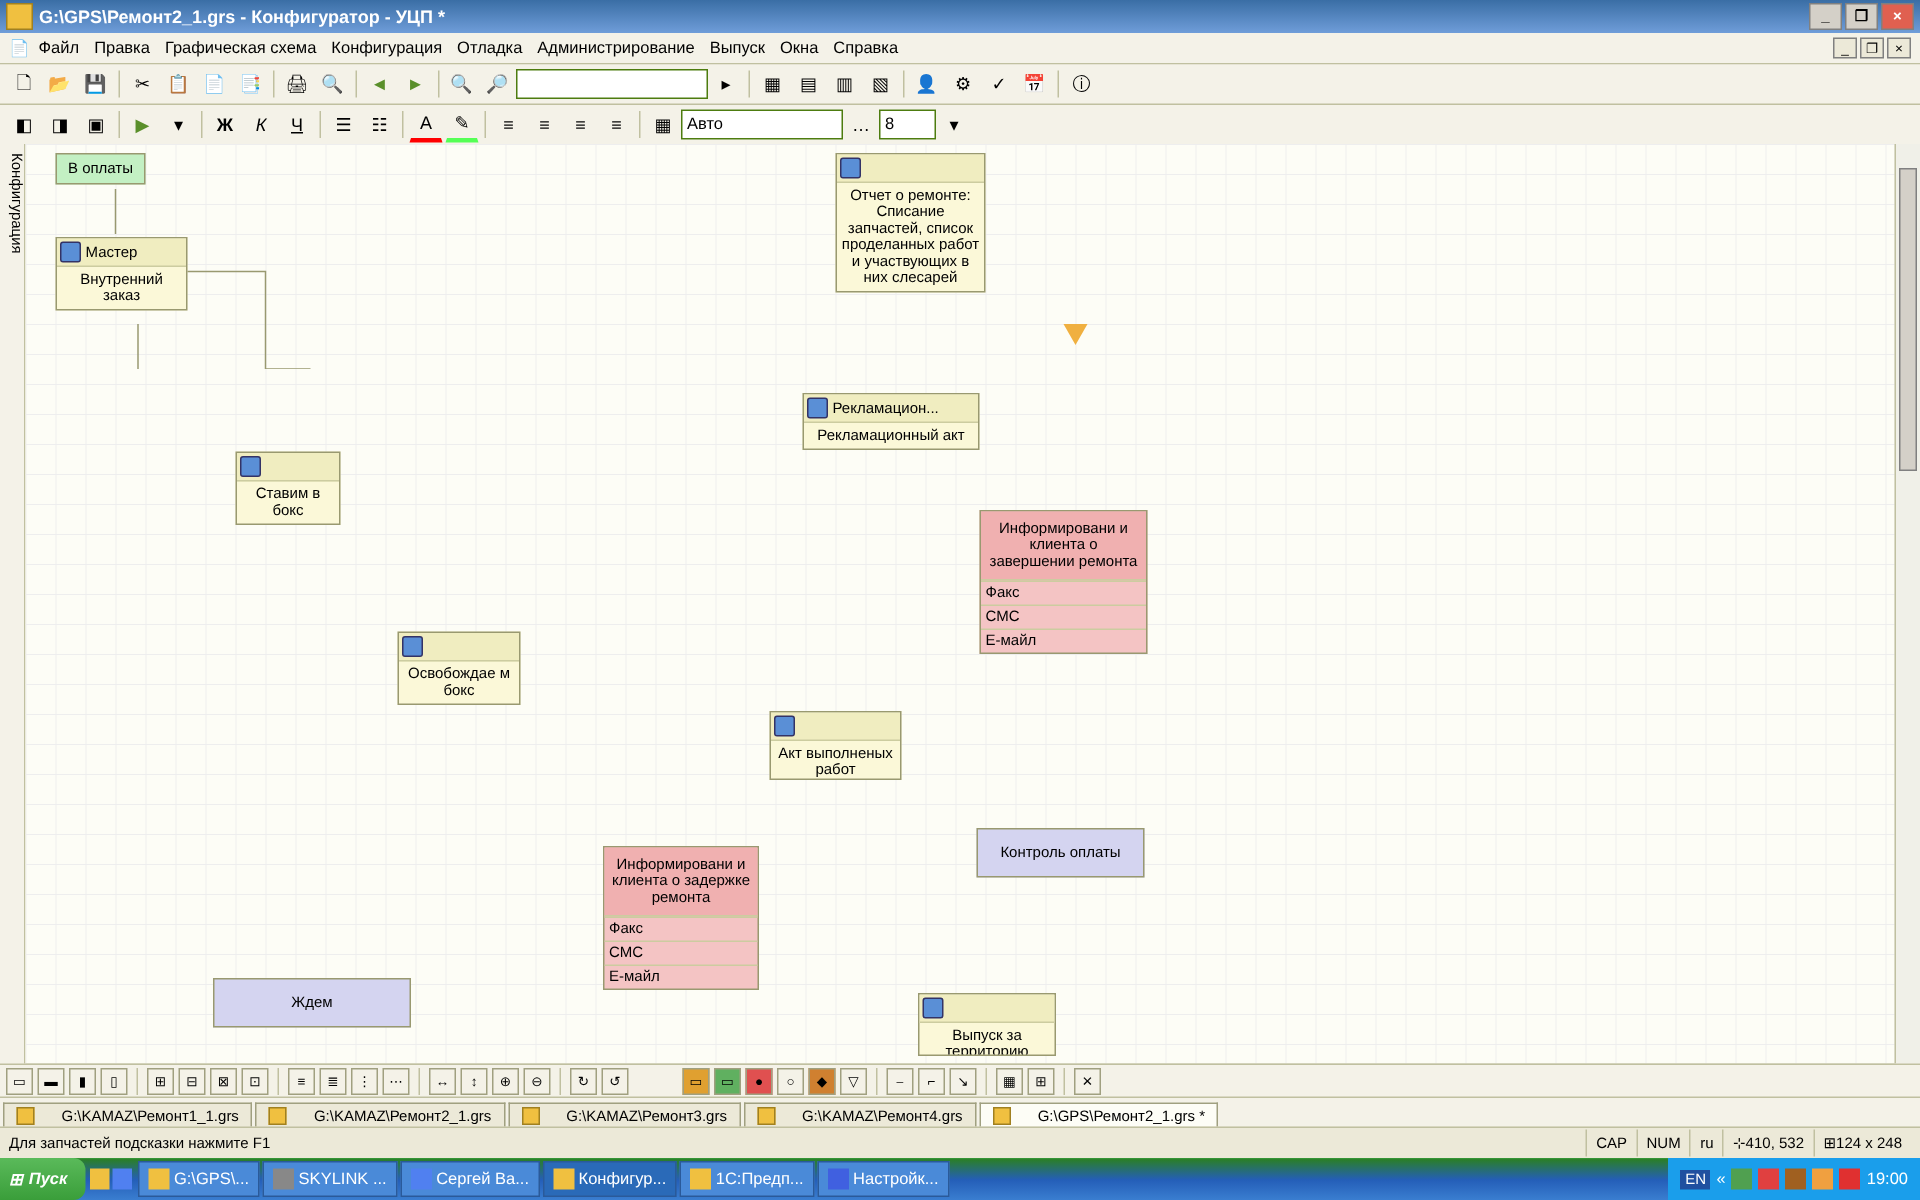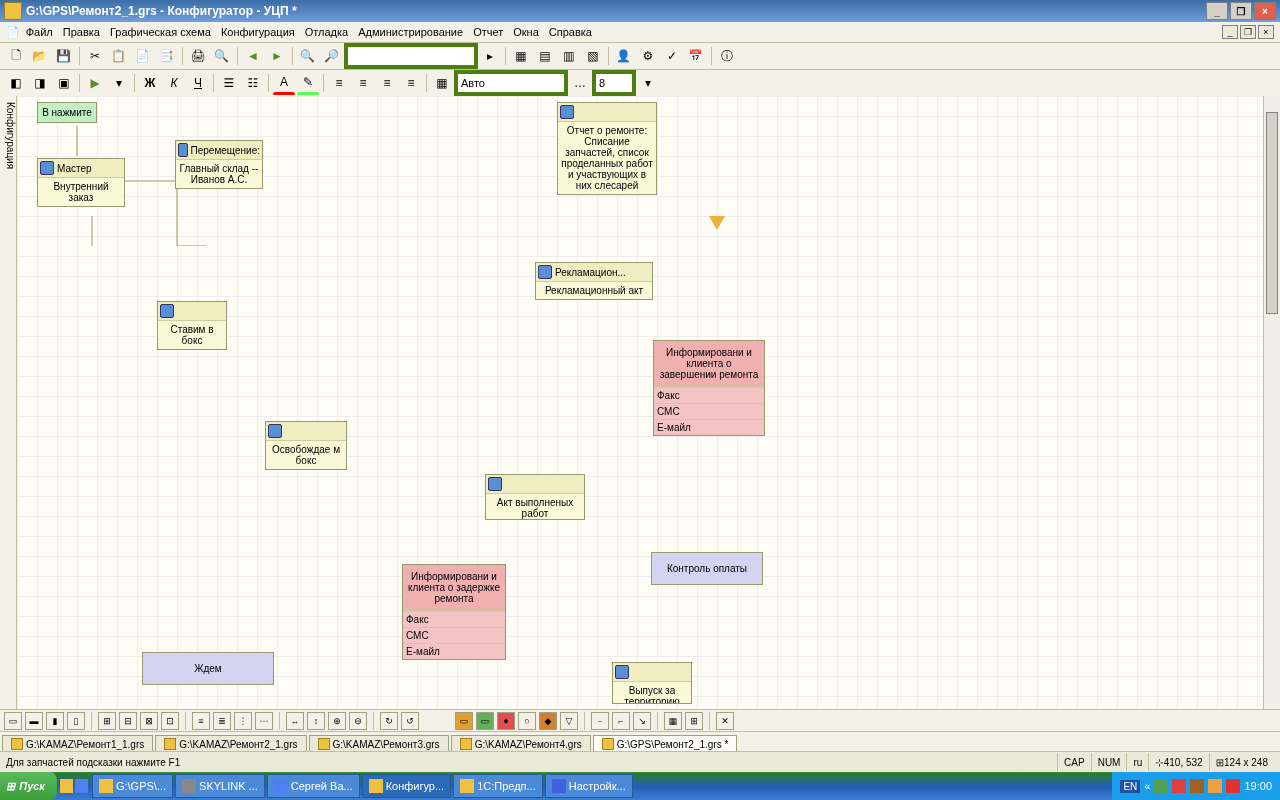--- a/index.html
+++ b/index.html
@@ -7,21 +7,21 @@
   .titlebar .spacer{flex:1}
   .wbtn{width:20px;height:16px;background:#d4d0c8;border:1px solid #808080;margin-left:2px;display:flex;align-items:center;justify-content:center;color:#000;font-size:10px;font-weight:bold}
   .wbtn.close{background:#e06050;color:#fff}
   .menubar{height:20px;background:#f4f2e8;display:flex;align-items:center;padding:0 6px;border-bottom:1px solid #c0c0a0}
   .menubar .mi{margin-right:10px;cursor:default}
   .menubar .spacer{flex:1}
   .inner-wbtn{width:14px;height:12px;border:1px solid #808080;margin-left:2px;font-size:9px;text-align:center;line-height:12px;background:#ece9d8}
   .toolbar{height:26px;background:#f4f2e8;display:flex;align-items:center;padding:0 4px;border-bottom:1px solid #c0c0a0}
   .tb-btn{width:20px;height:20px;margin:0 1px;display:flex;align-items:center;justify-content:center;border:1px solid transparent;font-size:12px}
   .tb-sep{width:1px;height:18px;background:#c0c0a0;margin:0 3px}
-  .tb-input{height:18px;border:4px solid #4d7c0f;background:#fff;padding:0 3px;font-size:11px}
+  .tb-input{height:18px;border:1px solid #4d7c0f;background:#fff;padding:0 3px;font-size:11px}
   .tb-input.addr{width:120px}
   .tb-input.font{width:100px}
   .tb-input.size{width:30px}
   .workspace{position:absolute;top:96px;left:0;right:0;bottom:74px;display:flex}
   .sidebar{width:16px;background:#f4f2e8;border-right:1px solid #c0c0a0;writing-mode:vertical-rl;text-orientation:mixed;padding-top:6px;font-size:10px}
   .canvas-wrap{flex:1;position:relative;background:#fdfdf6}
   .canvas{position:absolute;inset:0;overflow:hidden}
   .grid{position:absolute;inset:0;background-image:linear-gradient(#eee 1px,transparent 1px),linear-gradient(90deg,#eee 1px,transparent 1px);background-size:20px 20px}
   .node{position:absolute;border:1px solid #999970;background:#fbf8d8;font-size:10px;text-align:center;box-sizing:border-box}
   .node .hdr{background:#f0edc0;border-bottom:1px solid #cccca0;padding:2px 2px;display:flex;align-items:center;justify-content:flex-start;gap:3px}
@@ -31,21 +31,21 @@
   .node.pink{background:#f4c4c4}
   .node.pink .hdr{background:#f0b0b0}
   .node.blue{background:#d4d4f0}
   .row{border-top:1px solid #cccca0;padding:2px 3px;text-align:left}
   svg.edges{position:absolute;inset:0;pointer-events:none}
   svg.edges path{stroke:#999970;stroke-width:1;fill:none}
   .tri{position:absolute;width:0;height:0;border-left:8px solid transparent;border-right:8px solid transparent;border-top:14px solid #f0b040}
   .bottom-toolbar{height:22px;background:#f4f2e8;border-top:1px solid #c0c0a0;display:flex;align-items:center;padding:0 4px;gap:3px}
   .bt-ico{width:16px;height:16px;border:1px solid #a0a080;font-size:9px;text-align:center;line-height:16px}
   .tabs{height:20px;background:#f4f2e8;display:flex;align-items:flex-end;padding:0 2px;border-top:1px solid #c0c0a0}
-  .tab{padding:2px 8px;border:1px solid #a0a080;border-bottom:none;background:#ece9d8;margin-right:2px;font-size:10px;display:flex;align-items:center;gap:3px}
+  .tab{padding:2px 8px;border:1px solid #a0a080;border-bottom:none;background:#ece9d8;margin-right:2px;font-size:10px;display:flex;align-items:center;gap:18px}
   .tab.active{background:#fdfdf6}
   .tab-ico{width:10px;height:10px;background:#f0c040;border:1px solid #a08020}
   .statusbar{height:20px;background:#ece9d8;border-top:1px solid #c0c0a0;display:flex;align-items:center;padding:0 6px;font-size:10px}
   .statusbar .spacer{flex:1}
   .status-cell{border-left:1px solid #c0c0a0;padding:0 6px;height:18px;display:flex;align-items:center}
   .taskbar{position:absolute;bottom:0;left:0;right:0;height:28px;background:linear-gradient(#3a9e3a,#2a7e2a 4%,#245eb8,#3a7ed0);display:flex;align-items:center;color:#fff}
   .start{height:28px;background:linear-gradient(#5aba5a,#3a9e3a);padding:0 12px 0 6px;display:flex;align-items:center;font-weight:bold;font-style:italic;border-radius:0 8px 8px 0}
   .task-btn{height:22px;background:#4a8ad8;border:1px solid #2a5a9a;margin:0 1px;padding:0 6px;display:flex;align-items:center;font-size:11px;max-width:130px;overflow:hidden;white-space:nowrap;text-overflow:ellipsis;gap:3px}
   .task-btn.active{background:#2a6ab8}
   .task-ico{width:14px;height:14px;background:#f0c040;flex-shrink:0}
@@ -69,21 +69,21 @@
 </div>
 
 <div class="menubar">
   <span class="mi" style="margin-right:6px">📄</span>
   <span class="mi">Файл</span>
   <span class="mi">Правка</span>
   <span class="mi">Графическая схема</span>
   <span class="mi">Конфигурация</span>
   <span class="mi">Отладка</span>
   <span class="mi">Администрирование</span>
-  <span class="mi">Отчет</span>
+  <span class="mi">Выпуск</span>
   <span class="mi">Окна</span>
   <span class="mi">Справка</span>
   <div class="spacer"></div>
   <div class="inner-wbtn">_</div>
   <div class="inner-wbtn">❐</div>
   <div class="inner-wbtn">×</div>
 </div>
 
 <div class="toolbar">
   <div class="tb-btn">🗋</div>
@@ -184,38 +184,31 @@
         <path d="M690 380 L690 415 L510 415"></path>
         <path d="M550 430 L620 430 L620 460 L630 460"></path>
         <path d="M690 490 L690 580 L670 580"></path>
         <path d="M590 600 L590 640 L520 640 L520 600"></path>
         <path d="M470 570 L530 570 L530 580"></path>
       </svg>
 
       <div class="tri" style="left:692px;top:120px"></div>
 
       <div class="node green" style="left:20px;top:6px;width:60px;padding:4px">
-        <span>В нажмите</span>
+        <span>В оплаты</span>
       </div>
 
       <div class="node" style="left:20px;top:62px;width:88px">
         <div class="hdr">
             <div class="ico"></div>
             <span>Мастер</span>
           </div>
         <div class="body">Внутренний заказ</div>
       </div>
 
-      <div class="node" style="left:158px;top:44px;width:88px">
-        <div class="hdr">
-            <div class="ico"></div>
-            <span>Перемещение:</span>
-          </div>
-        <div class="body">Главный склад -- Иванов А.С.</div>
-      </div>
 
       <div class="node" style="left:140px;top:205px;width:70px">
         <div class="hdr">
             <div class="ico"></div>
           </div>
         <div class="body">Ставим в бокс</div>
       </div>
 
 
       <div class="node" style="left:248px;top:325px;width:82px">
@@ -255,32 +248,32 @@
 
       <div class="node pink" style="left:636px;top:244px;width:112px">
         <div class="hdr" style="justify-content:center;padding:6px 3px">
             <span>Информировани и клиента о завершении ремонта</span>
           </div>
         <div class="row">Факс</div>
         <div class="row">СМС</div>
         <div class="row">Е-майл</div>
       </div>
 
-      <div class="node" style="left:468px;top:378px;width:100px;height:46px;overflow:hidden">
+      <div class="node" style="left:496px;top:378px;width:88px;height:46px;overflow:hidden">
         <div class="hdr">
             <div class="ico"></div>
           </div>
         <div class="body">Акт выполненых работ</div>
       </div>
 
       <div class="node blue" style="left:634px;top:456px;width:112px;padding:10px 2px">
         <span>Контроль оплаты</span>
       </div>
 
-      <div class="node" style="left:595px;top:566px;width:80px;height:42px;overflow:hidden">
+      <div class="node" style="left:595px;top:566px;width:92px;height:42px;overflow:hidden">
         <div class="hdr">
             <div class="ico"></div>
           </div>
         <div class="body">Выпуск за территорию</div>
       </div>
     </div>
     <div class="scrollbar-v">
         <div class="sb-thumb" style="position:absolute;top:16px;left:2px;right:2px;height:200px"></div>
       </div>
     <div class="scrollbar-h">

